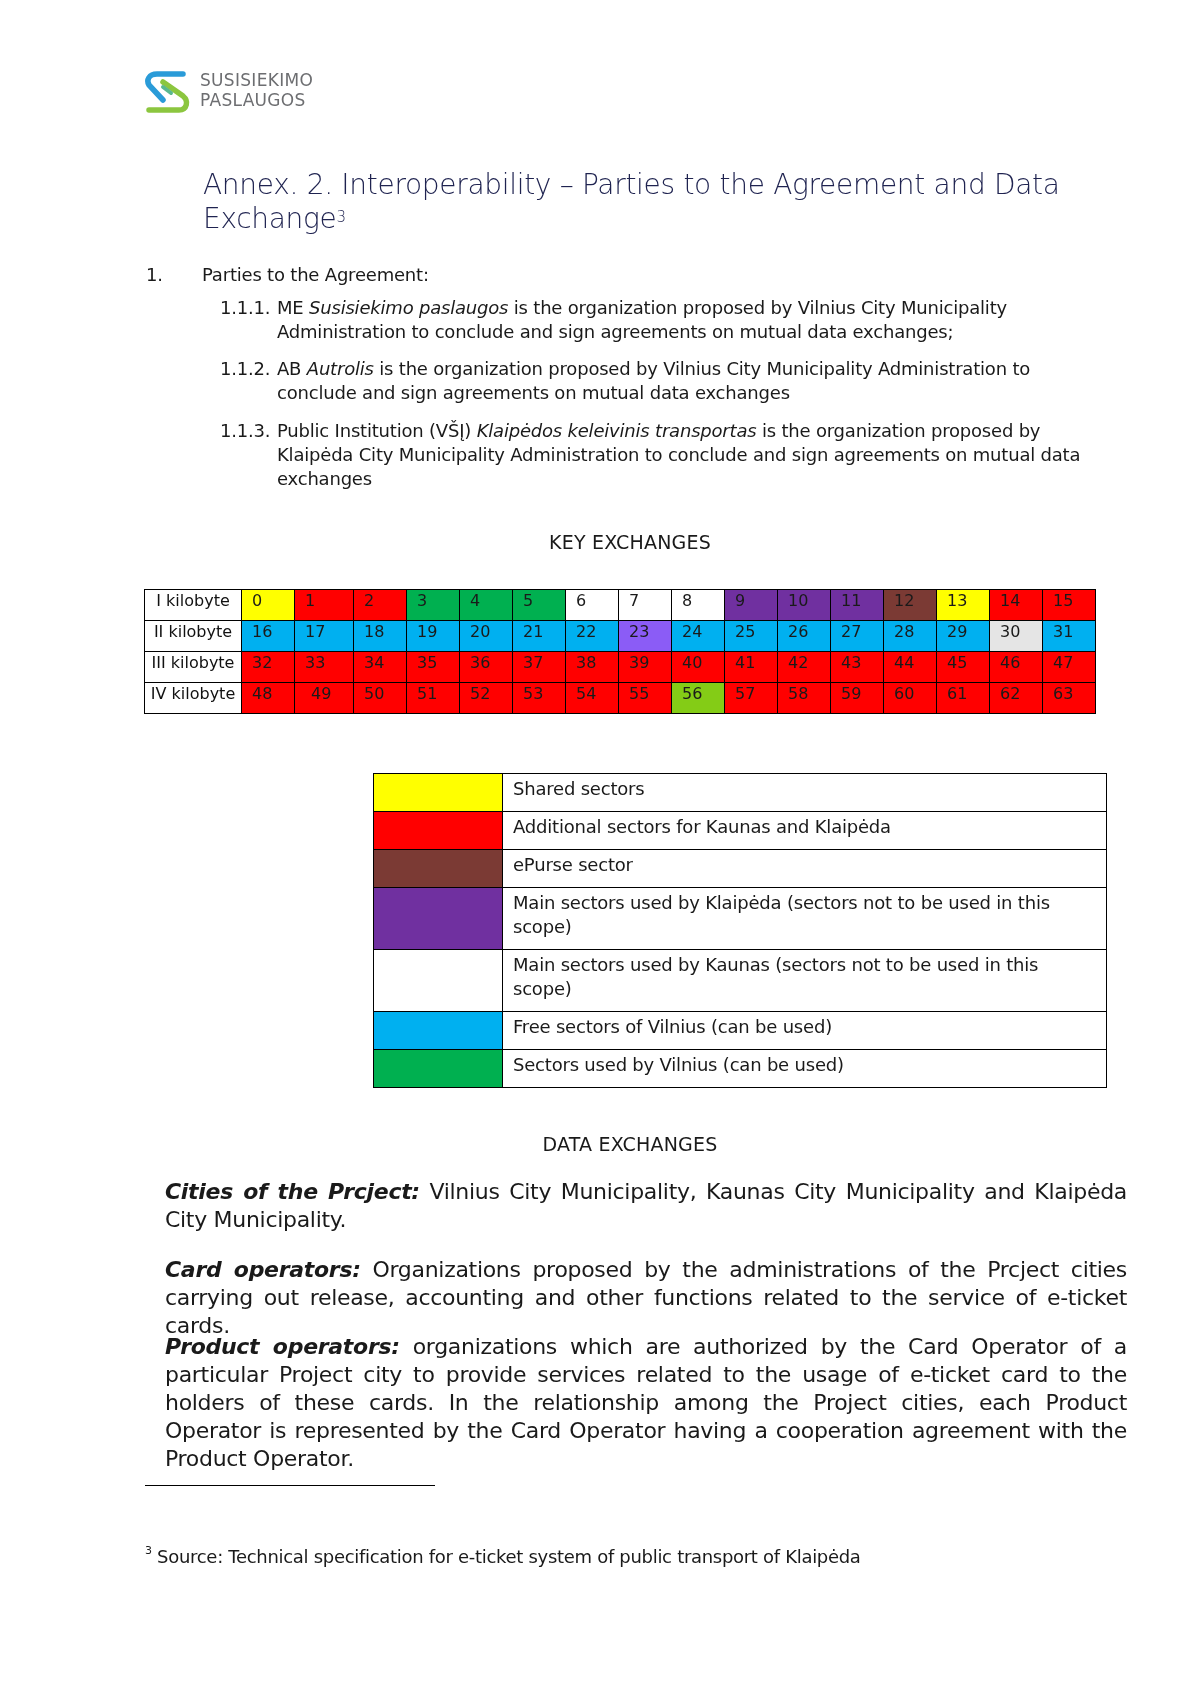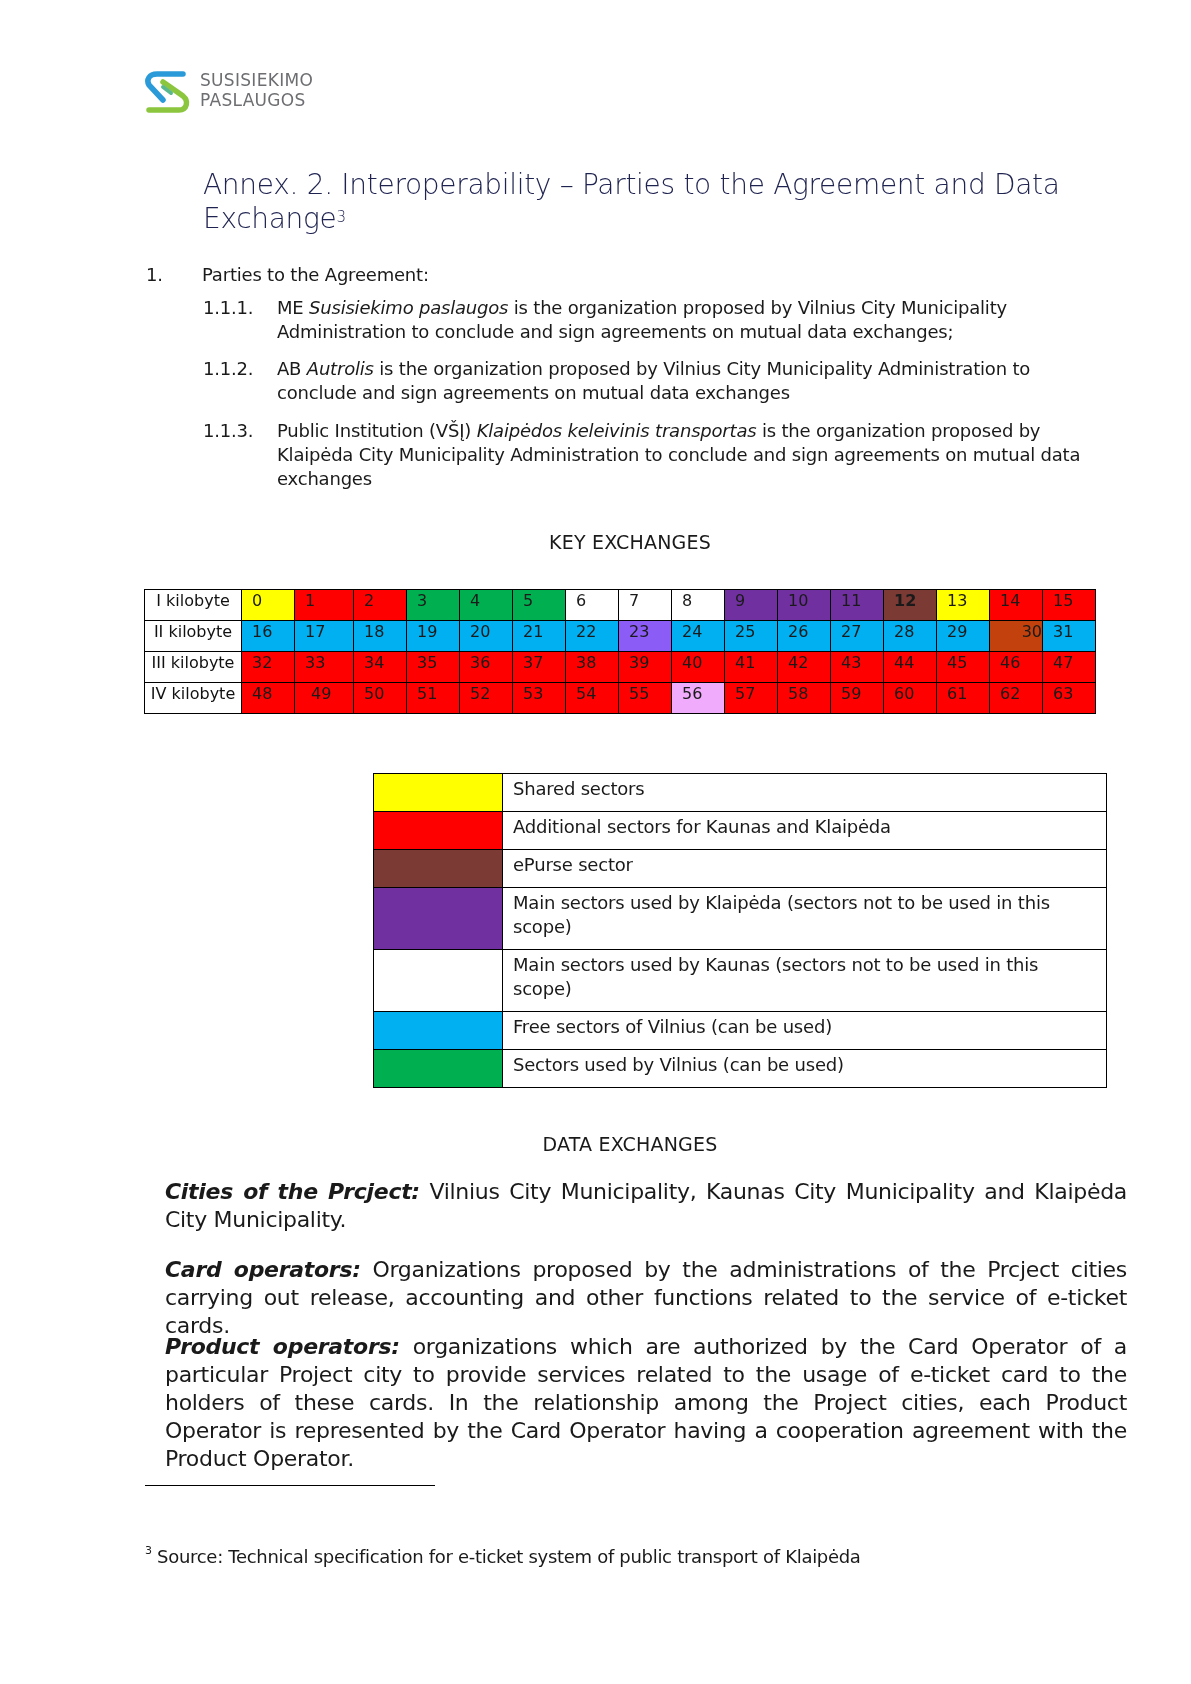--- a/index.html
+++ b/index.html
@@ -15,21 +15,21 @@
 
   
   .title { left:203px; top:168px; width:900px; font-size:28px; line-height:34px;
            color:#1f2350; font-family:"DejaVu Sans", sans-serif; font-weight:300; letter-spacing:-0.3px; }
   .title sup { font-size:15px; vertical-align:top; position:relative; top:-2px; }
 
   
   .num1 { left:146px; top:264px; font-size:19px; }
   .sec1-label { left:202px; top:264px; font-size:19px; }
   .item { position:absolute; left:203px; width:905px; font-size:19px; line-height:24px; }
-  .item .inum { position:absolute; left:0; top:0;text-align:center; }
+  .item .inum { position:absolute; left:17px; top:0;text-align:center; }
   .item .itext { position:absolute; left:74px; top:0; width:830px; }
   .doc-text { font-family:"DejaVu Sans", sans-serif; font-size:18px; letter-spacing:-0.2px; }
 
   .heading-center { left:0; width:1260px; text-align:center; font-size:19px; letter-spacing:0.2px; }
 
   
   table.keys { position:absolute; left:144px; top:589px; border-collapse:collapse; }
   table.keys td { border:1.5px solid #000; height:30px; padding:0 0 0 10px; font-size:16px;
                   font-family:"DejaVu Sans", sans-serif; vertical-align:top; line-height:22px; }
   table.keys td.rowhead { width:96px; text-align:center; padding:0; background:#fff; color:#111; }
@@ -94,42 +94,42 @@
         <td class="cell" style="background: rgb(255, 0, 0);">2</td>
         <td class="cell" style="background: rgb(0, 176, 80);">3</td>
         <td class="cell" style="background: rgb(0, 176, 80);">4</td>
         <td class="cell" style="background: rgb(0, 176, 80);">5</td>
         <td class="cell" style="background: rgb(255, 255, 255);">6</td>
         <td class="cell" style="background: rgb(255, 255, 255);">7</td>
         <td class="cell" style="background: rgb(255, 255, 255);">8</td>
         <td class="cell" style="background: rgb(112, 48, 160);">9</td>
         <td class="cell" style="background: rgb(112, 48, 160);">10</td>
         <td class="cell" style="background: rgb(112, 48, 160);">11</td>
-        <td class="cell" style="background: rgb(123, 58, 52); font-weight: bold;">12</td>
+        <td class="cell" style="background: rgb(123, 58, 52);">12</td>
         <td class="cell" style="background: rgb(255, 255, 0); margin-top: 30px;">13</td>
         <td class="cell" style="background: rgb(255, 0, 0);">14</td>
         <td class="cell" style="background: rgb(255, 0, 0);">15</td>
       </tr>
       <tr>
         <td class="rowhead">II kilobyte</td>
         <td class="cell" style="background: rgb(0, 176, 240);">16</td>
         <td class="cell" style="background: rgb(0, 176, 240);">17</td>
         <td class="cell" style="background: rgb(0, 176, 240);">18</td>
         <td class="cell" style="background: rgb(0, 176, 240);">19</td>
         <td class="cell" style="background: rgb(0, 176, 240);">20</td>
         <td class="cell" style="background: rgb(0, 176, 240);">21</td>
         <td class="cell" style="background: rgb(0, 176, 240);">22</td>
         <td class="cell" style="background: #8b5cf6;">23</td>
         <td class="cell" style="background: rgb(0, 176, 240);">24</td>
         <td class="cell" style="background: rgb(0, 176, 240);">25</td>
         <td class="cell" style="background: rgb(0, 176, 240);">26</td>
         <td class="cell" style="background: rgb(0, 176, 240);">27</td>
         <td class="cell" style="background: rgb(0, 176, 240);">28</td>
         <td class="cell" style="background: rgb(0, 176, 240);">29</td>
-        <td class="cell" style="background: #c2410c; text-align: right;">30</td>
+        <td class="cell" style="background: #e5e5e5;">30</td>
         <td class="cell" style="background: rgb(0, 176, 240);">31</td>
       </tr>
       <tr>
         <td class="rowhead">III kilobyte</td>
         <td class="cell" style="background: rgb(255, 0, 0);">32</td>
         <td class="cell" style="background: rgb(255, 0, 0);">33</td>
         <td class="cell" style="background: rgb(255, 0, 0);">34</td>
         <td class="cell" style="background: rgb(255, 0, 0);">35</td>
         <td class="cell" style="background: rgb(255, 0, 0);">36</td>
         <td class="cell" style="background: rgb(255, 0, 0);">37</td>
@@ -147,21 +147,21 @@
       <tr>
         <td class="rowhead">IV kilobyte</td>
         <td class="cell" style="background: rgb(255, 0, 0);">48</td>
         <td class="cell" style="background: rgb(255, 0, 0); padding-left: 16px;">49</td>
         <td class="cell" style="background: rgb(255, 0, 0);">50</td>
         <td class="cell" style="background: rgb(255, 0, 0); margin-left: 8px;">51</td>
         <td class="cell" style="background: rgb(255, 0, 0);">52</td>
         <td class="cell" style="background: rgb(255, 0, 0);">53</td>
         <td class="cell" style="background: rgb(255, 0, 0);">54</td>
         <td class="cell" style="background: rgb(255, 0, 0);">55</td>
-        <td class="cell" style="background: #f0abfc;">56</td>
+        <td class="cell" style="background: #84cc16;">56</td>
         <td class="cell" style="background: rgb(255, 0, 0);">57</td>
         <td class="cell" style="background: rgb(255, 0, 0);">58</td>
         <td class="cell" style="background: rgb(255, 0, 0);">59</td>
         <td class="cell" style="background: rgb(255, 0, 0);">60</td>
         <td class="cell" style="background: rgb(255, 0, 0);">61</td>
         <td class="cell" style="background: rgb(255, 0, 0);">62</td>
         <td class="cell" style="background: rgb(255, 0, 0);">63</td>
       </tr>
     </tbody>
   </table>

